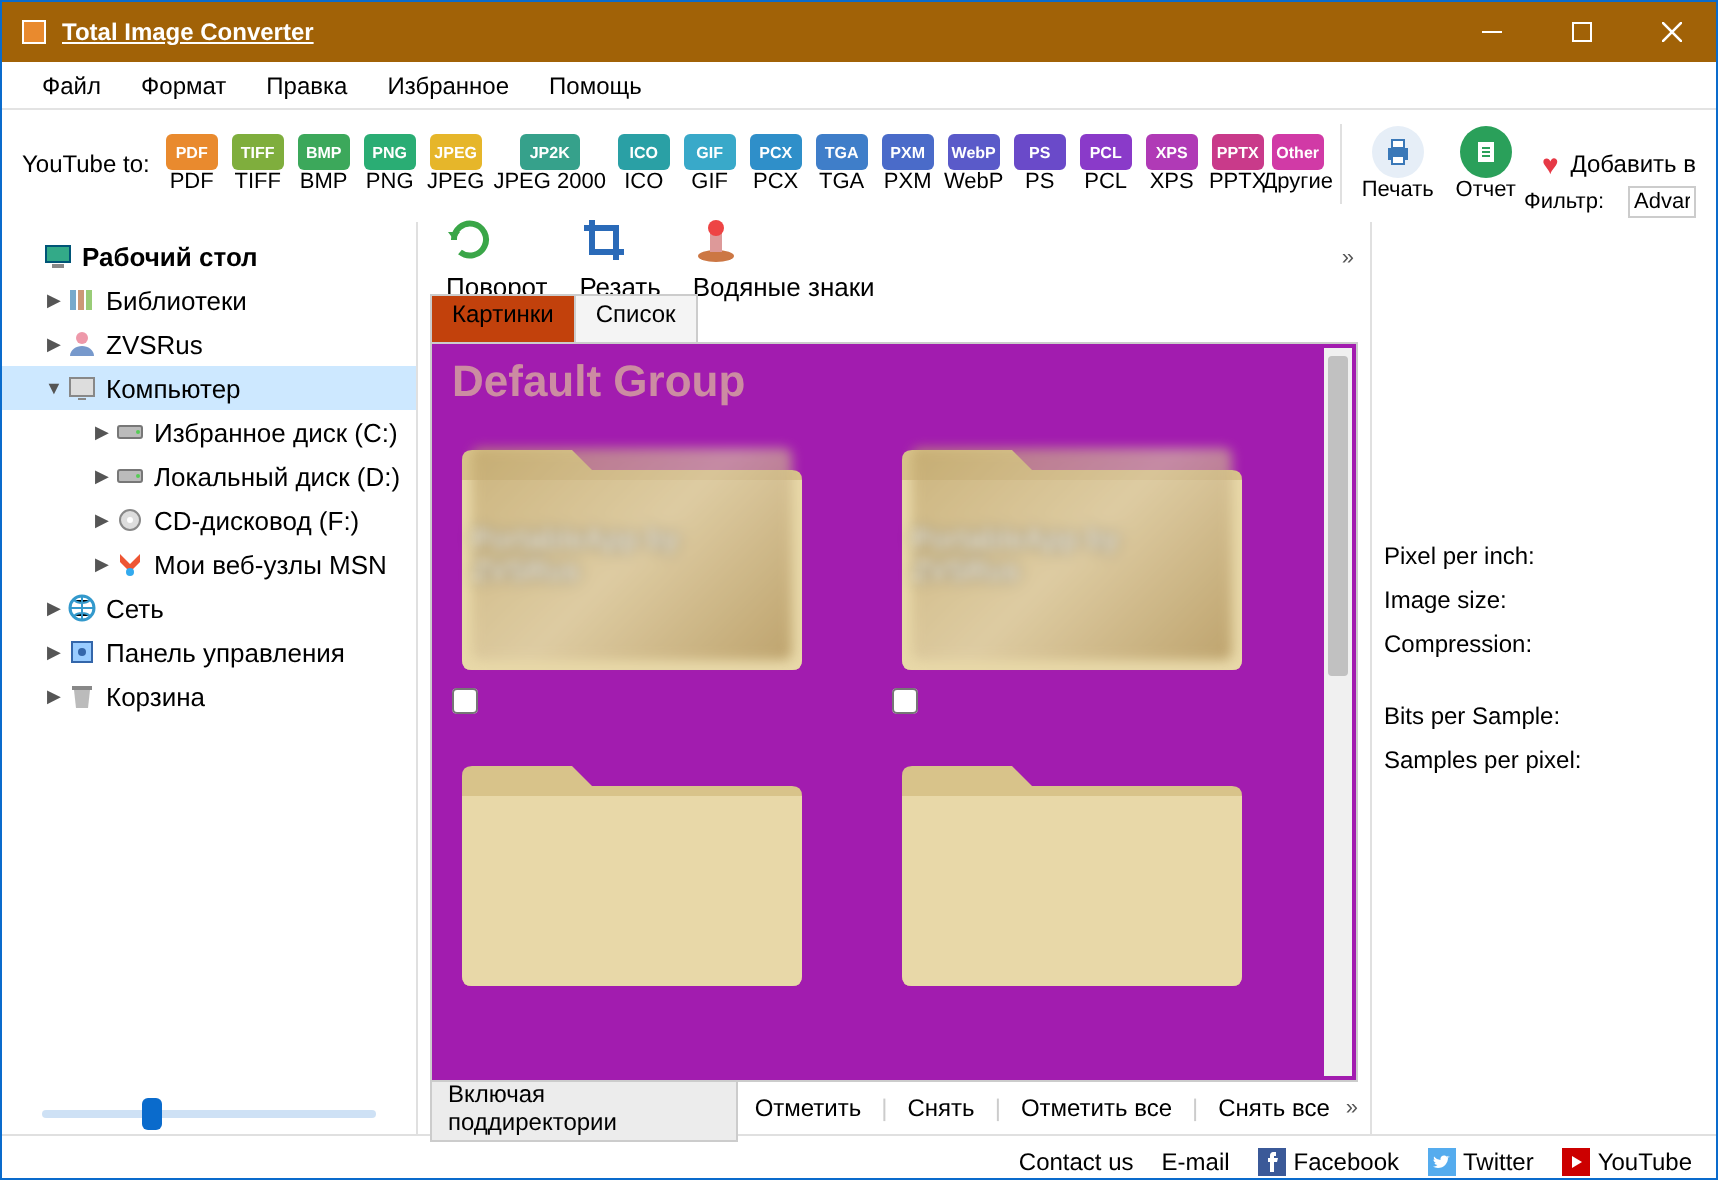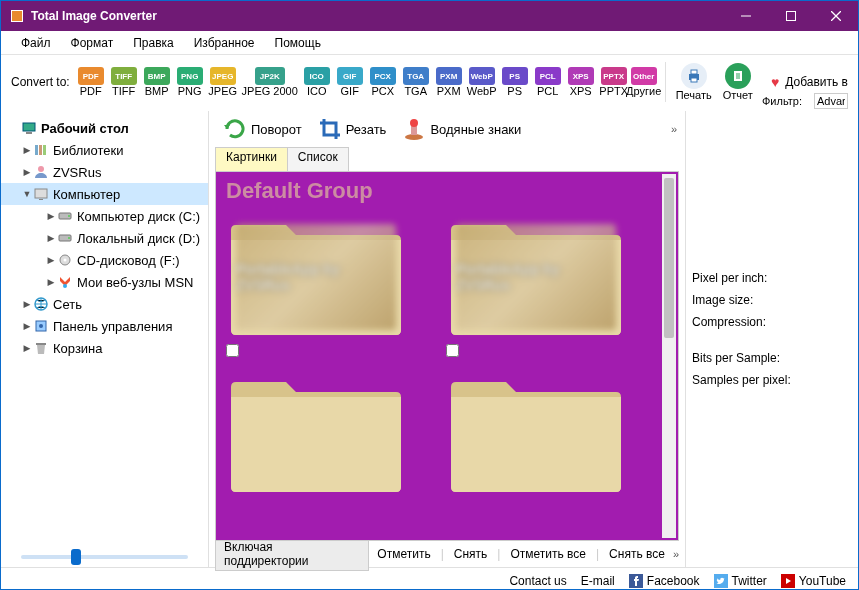--- a/index.html
+++ b/index.html
@@ -1,19 +1,19 @@
 <!DOCTYPE html>
 <html><head>
 <meta charset="utf-8">
 <style>
 * { box-sizing: border-box; margin: 0; padding: 0; font-family: "Segoe UI", Tahoma, sans-serif; }
 body { background: #fff; width: 859px; height: 590px; overflow: hidden; border: 1px solid #0a6bcc; }
 
 
-.titlebar { background: #701a75; height: 30px; display: flex; align-items: center; color: #fff; font-size: 12px; padding-left: 8px; }
+.titlebar { background: #a16207; height: 30px; display: flex; align-items: center; color: #fff; font-size: 12px; padding-left: 8px; text-decoration: underline; }
 .titlebar .logo { width: 16px; height: 16px; margin-right: 6px; }
 .titlebar .title { font-weight: 600; }
 .titlebar .spacer { flex: 1; }
 .titlebar .winbtn { width: 45px; height: 30px; display: flex; align-items: center; justify-content: center; cursor: default; }
 
 
 .menubar { height: 24px; display: flex; align-items: center; padding-left: 10px; font-size: 12px; border-bottom: 1px solid #e3e3e3; }
 .menubar .menu-item { padding: 0 10px; height: 100%; display: flex; align-items: center; cursor: default; }
 
 
@@ -42,27 +42,27 @@
 .tree-item.lvl2 { padding-left: 44px; }
 .tree-item .arrow { width: 12px; text-align: center; font-size: 9px; color: #555; }
 .tree-item.selected { background: #cde8ff; }
 .tree-item .ticon { width: 16px; height: 16px; margin-right: 4px; display: flex; align-items: center; justify-content: center; }
 .slider { position: absolute; bottom: 8px; left: 20px; right: 20px; height: 4px; background: #0a6bcc33; border-radius: 2px; }
 .slider .thumb { position: absolute; left: 30%; top: -6px; width: 10px; height: 16px; background: #0a6bcc; border-radius: 3px; }
 
 
 .center { flex: 1; display: flex; flex-direction: column; border-right: 1px solid #e0e0e0; }
 .edit-toolbar { height: 36px; display: flex; align-items: center; padding: 0 8px; gap: 4px; }
-.edit-btn { display: flex; align-items: center; gap: 4px; padding: 2px 6px; font-size: 13px; cursor: default; }
+.edit-btn { display: flex; gap: 4px; padding: 2px 6px; font-size: 13px; cursor: default; flex-direction: column; }
 .edit-btn svg, .edit-btn .eicn { width: 24px; height: 24px; }
 .edit-toolbar .chev { margin-left: auto; font-size: 11px; color: #555; }
 
 .tabs { display: flex; padding-left: 6px; height: 24px; }
 .tab { border: 1px solid #ccc; border-bottom: none; padding: 2px 10px; font-size: 12px; background: #f4f4f4; cursor: default; margin-right: -1px; }
-.tab.active { background: #fef9c3; position: relative; z-index: 2; }
+.tab.active { background: #c2410c; position: relative; z-index: 2; }
 
 .thumbs { flex: 1; border: 1px solid #ccc; margin: 0 6px; padding: 6px 10px; overflow: hidden; position: relative; background: #a21caf; }
 .group-title { color: #e9d79a; font-size: 22px; font-weight: bold; margin-bottom: 6px; opacity: 0.6; }
 .thumb-row { display: flex; gap: 40px; margin-bottom: 6px; }
 .thumb-cell { width: 180px; }
 .folder-prev { width: 180px; height: 130px; position: relative; }
 .folder-svg { width: 100%; height: 100%; }
 .folder-prev .blur { position: absolute; inset: 14px 10px 10px 10px; background: linear-gradient(135deg, #bda268, #d9c6a0, #a8884f); filter: blur(3px); border-radius: 4px; opacity: 0.65; display:flex;align-items:center;justify-content:center;color:#fff;font-weight:bold;font-size:14px;text-shadow:0 0 4px #000; }
 .chk { margin-top: 4px; }
 .scrollbar-v { position: absolute; right: 2px; top: 2px; bottom: 2px; width: 14px; background: #f0f0f0; }
@@ -113,21 +113,21 @@
 
 <div class="menubar">
   <div class="menu-item">Файл</div>
   <div class="menu-item">Формат</div>
   <div class="menu-item">Правка</div>
   <div class="menu-item">Избранное</div>
   <div class="menu-item">Помощь</div>
 </div>
 
 <div class="convertbar">
-  <span class="lbl">Convert to:</span>
+  <span class="lbl">YouTube to:</span>
   <div class="formats" id="formats">
       <div class="format">
         <div class="badge" style="background:#e98a2e">PDF</div>
         <span>PDF</span>
       </div>
       <div class="format">
         <div class="badge" style="background:#7fae3d">TIFF</div>
         <span>TIFF</span>
       </div>
       <div class="format">
@@ -267,21 +267,21 @@
     <span>Компьютер</span>
         </div>
         <div class="tree-item lvl2">
           <span class="arrow">▶</span>
     <span class="ticon">
             <svg width="16" height="16" viewBox="0 0 16 16">
               <rect x="2" y="5" width="12" height="6" rx="1" fill="#bbb" stroke="#777"></rect>
               <circle cx="12" cy="8" r="1" fill="#5c5"></circle>
             </svg>
           </span>
-    <span>Компьютер диск (C:)</span>
+    <span>Избранное диск (C:)</span>
         </div>
         <div class="tree-item lvl2">
           <span class="arrow">▶</span>
     <span class="ticon">
             <svg width="16" height="16" viewBox="0 0 16 16">
               <rect x="2" y="5" width="12" height="6" rx="1" fill="#bbb" stroke="#777"></rect>
               <circle cx="12" cy="8" r="1" fill="#5c5"></circle>
             </svg>
           </span>
     <span>Локальный диск (D:)</span>

